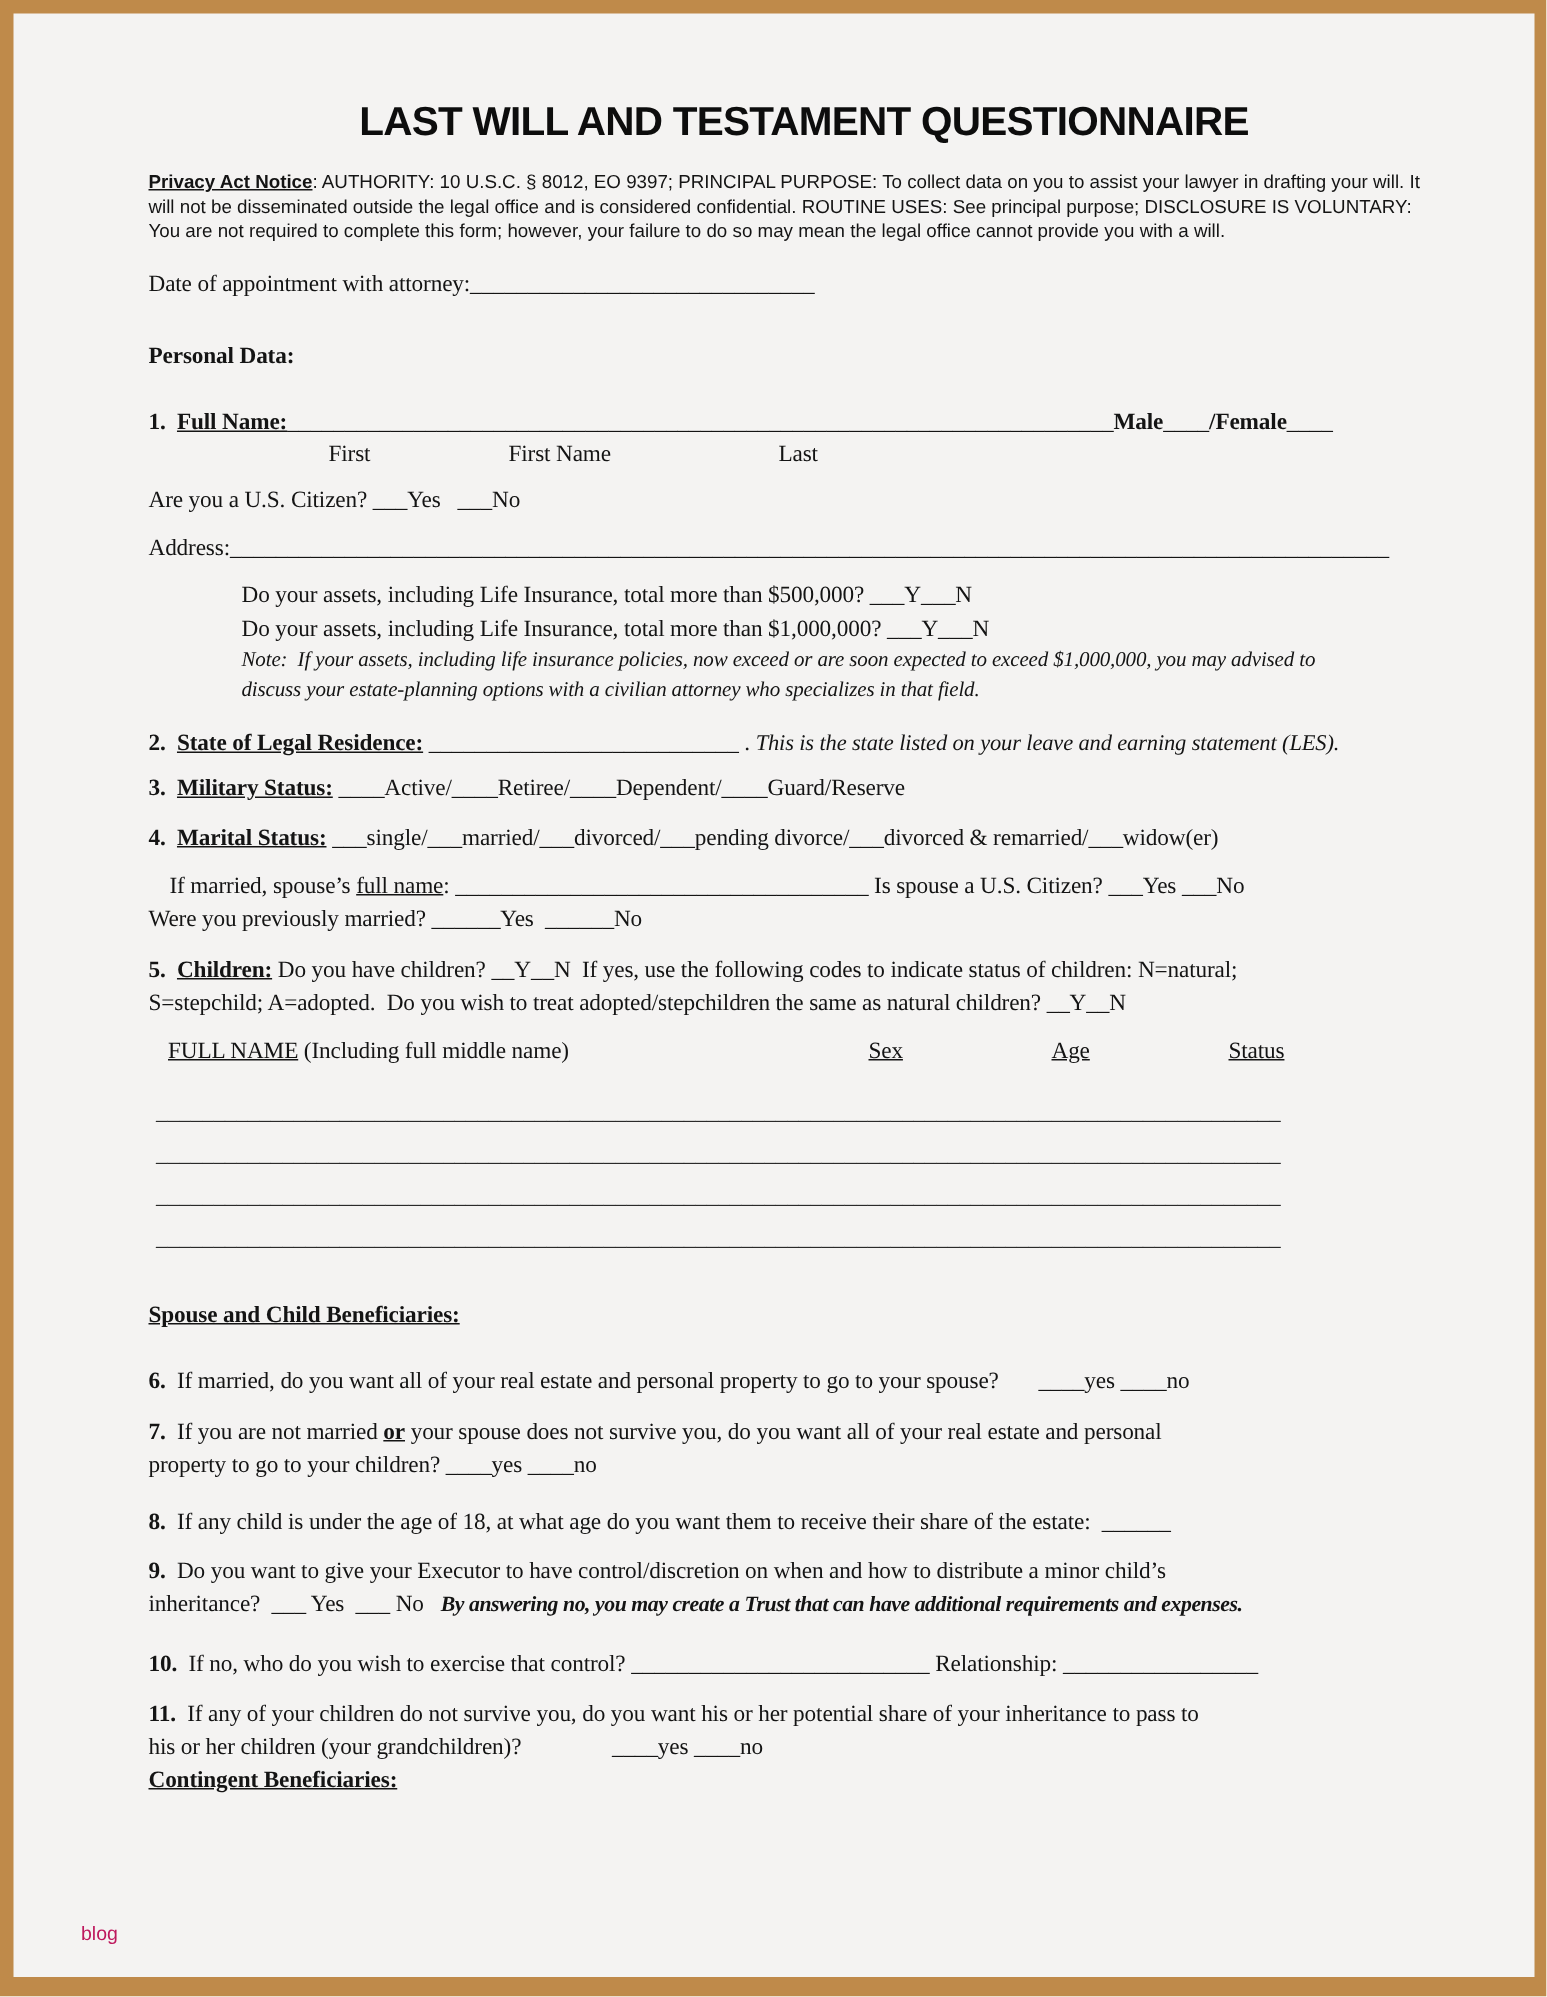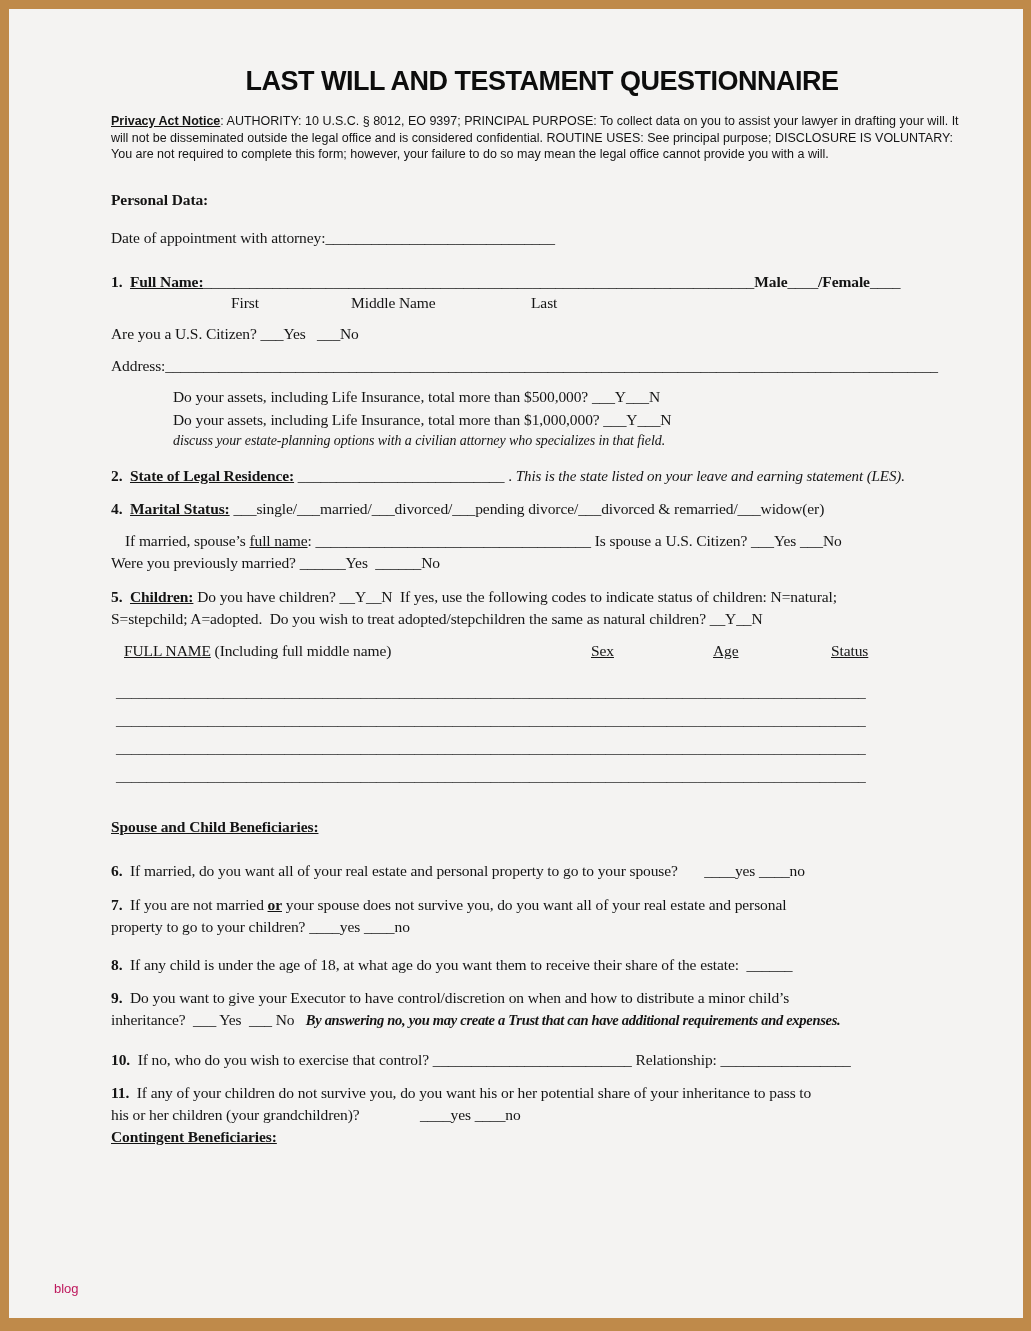--- a/index.html
+++ b/index.html
@@ -1,20 +1,20 @@
 <!DOCTYPE html>
 <html><head>
 <meta charset="utf-8">
 <style>
   html,body { margin:0; padding:0; background:#ffffff; }
   .frame {
     box-sizing:border-box; width:1031px; height:1331px;
     border-style:solid; border-color:#bf8a4a;
     border-width:9px 8px 13px 9px;
-    background:#f4f3f2; position:relative; overflow:hidden;padding-left:12px;
+    background:#f4f3f2; position:relative; overflow:hidden;
   }
   .content {
     padding:0 50px 0 90px;
     font-family:"Liberation Serif", serif;
     font-size:15.5px; color:#141414; letter-spacing:-0.1px;
   }
   .line { white-space:pre; line-height:22px; }
   .b { font-weight:bold; }
   .u { text-decoration:underline; }
   .title {
@@ -53,42 +53,44 @@
 </head>
 <body>
 
 <div class="frame">
   <div class="content">
 
     <div class="title">LAST WILL AND TESTAMENT QUESTIONNAIRE</div>
 
     <div class="privacy"><span class="b u">Privacy Act Notice</span><span>:  AUTHORITY:  10 U.S.C. § 8012, EO 9397; PRINCIPAL PURPOSE:  To collect data on you to assist your lawyer in drafting your will.  It will not be disseminated outside the legal office and is considered confidential. ROUTINE USES:  See principal purpose; DISCLOSURE IS VOLUNTARY:  You are not required to complete this form; however, your failure to do so may mean the legal office cannot provide you with a will.</span></div>
 
+    <div class="line mt16"><span>Date of appointment with attorney:</span><span>______________________________</span></div>
+
     <div class="line mt26 b">Personal Data:</div>
-
-    <div class="line mt16"><span>Date of appointment with attorney:</span><span>______________________________</span></div>
 
     <div class="line mt22"><span class="b">1.  </span><span class="b u">Full Name:</span><span>________________________________________________________________________</span><span class="b">Male</span><span>____</span><span class="b">/Female</span><span>____</span></div>
 
     <div class="sublabels">
         <span class="pos-first">First</span>
-        <span class="pos-middle">Middle Name</span>
+        <span class="pos-middle">First Name</span>
         <span class="pos-last">Last</span>
       </div>
 
     <div class="line mt10">Are you a U.S. Citizen? ___Yes   ___No</div>
 
     <div class="line mt10"><span>Address:</span><span>_____________________________________________________________________________________________________</span></div>
 
     <div class="line assets mt8 ind62">Do your assets, including Life Insurance, total more than $500,000? ___Y___N</div>
     <div class="line assets ind62">Do your assets, including Life Insurance, total more than $1,000,000? ___Y___N</div>
+    <div class="line note ind62">Note:  If your assets, including life insurance policies, now exceed or are soon expected to exceed $1,000,000, you may advised to</div>
     <div class="line note ind62">discuss your estate-planning options with a civilian attorney who specializes in that field.</div>
 
     <div class="line mt14"><span class="b">2.  </span><span class="b u">State of Legal Residence:</span><span> ___________________________ </span><span>. </span><span class="q2note">This is the state listed on your leave and earning statement (LES).</span></div>
 
+    <div class="line mt8"><span class="b">3.  </span><span class="b u">Military Status:</span><span> ____Active/____Retiree/____Dependent/____Guard/Reserve</span></div>
 
     <div class="line mt11"><span class="b">4.  </span><span class="b u">Marital Status:</span><span> ___single/___married/___divorced/___pending divorce/___divorced &amp; remarried/___widow(er)</span></div>
 
     <div class="line mt10 ind14"><span>If married, spouse’s </span><span class="u">full name</span><span>: </span><span>____________________________________</span><span> Is spouse a U.S. Citizen? ___Yes ___No</span></div>
 
     <div class="line">Were you previously married? ______Yes  ______No</div>
 
     <div class="line mt12"><span class="b">5.  </span><span class="b u">Children:</span><span> Do you have children? __Y__N  If yes, use the following codes to indicate status of children: N=natural;</span></div>
     <div class="line">S=stepchild; A=adopted.  Do you wish to treat adopted/stepchildren the same as natural children? __Y__N</div>
 

